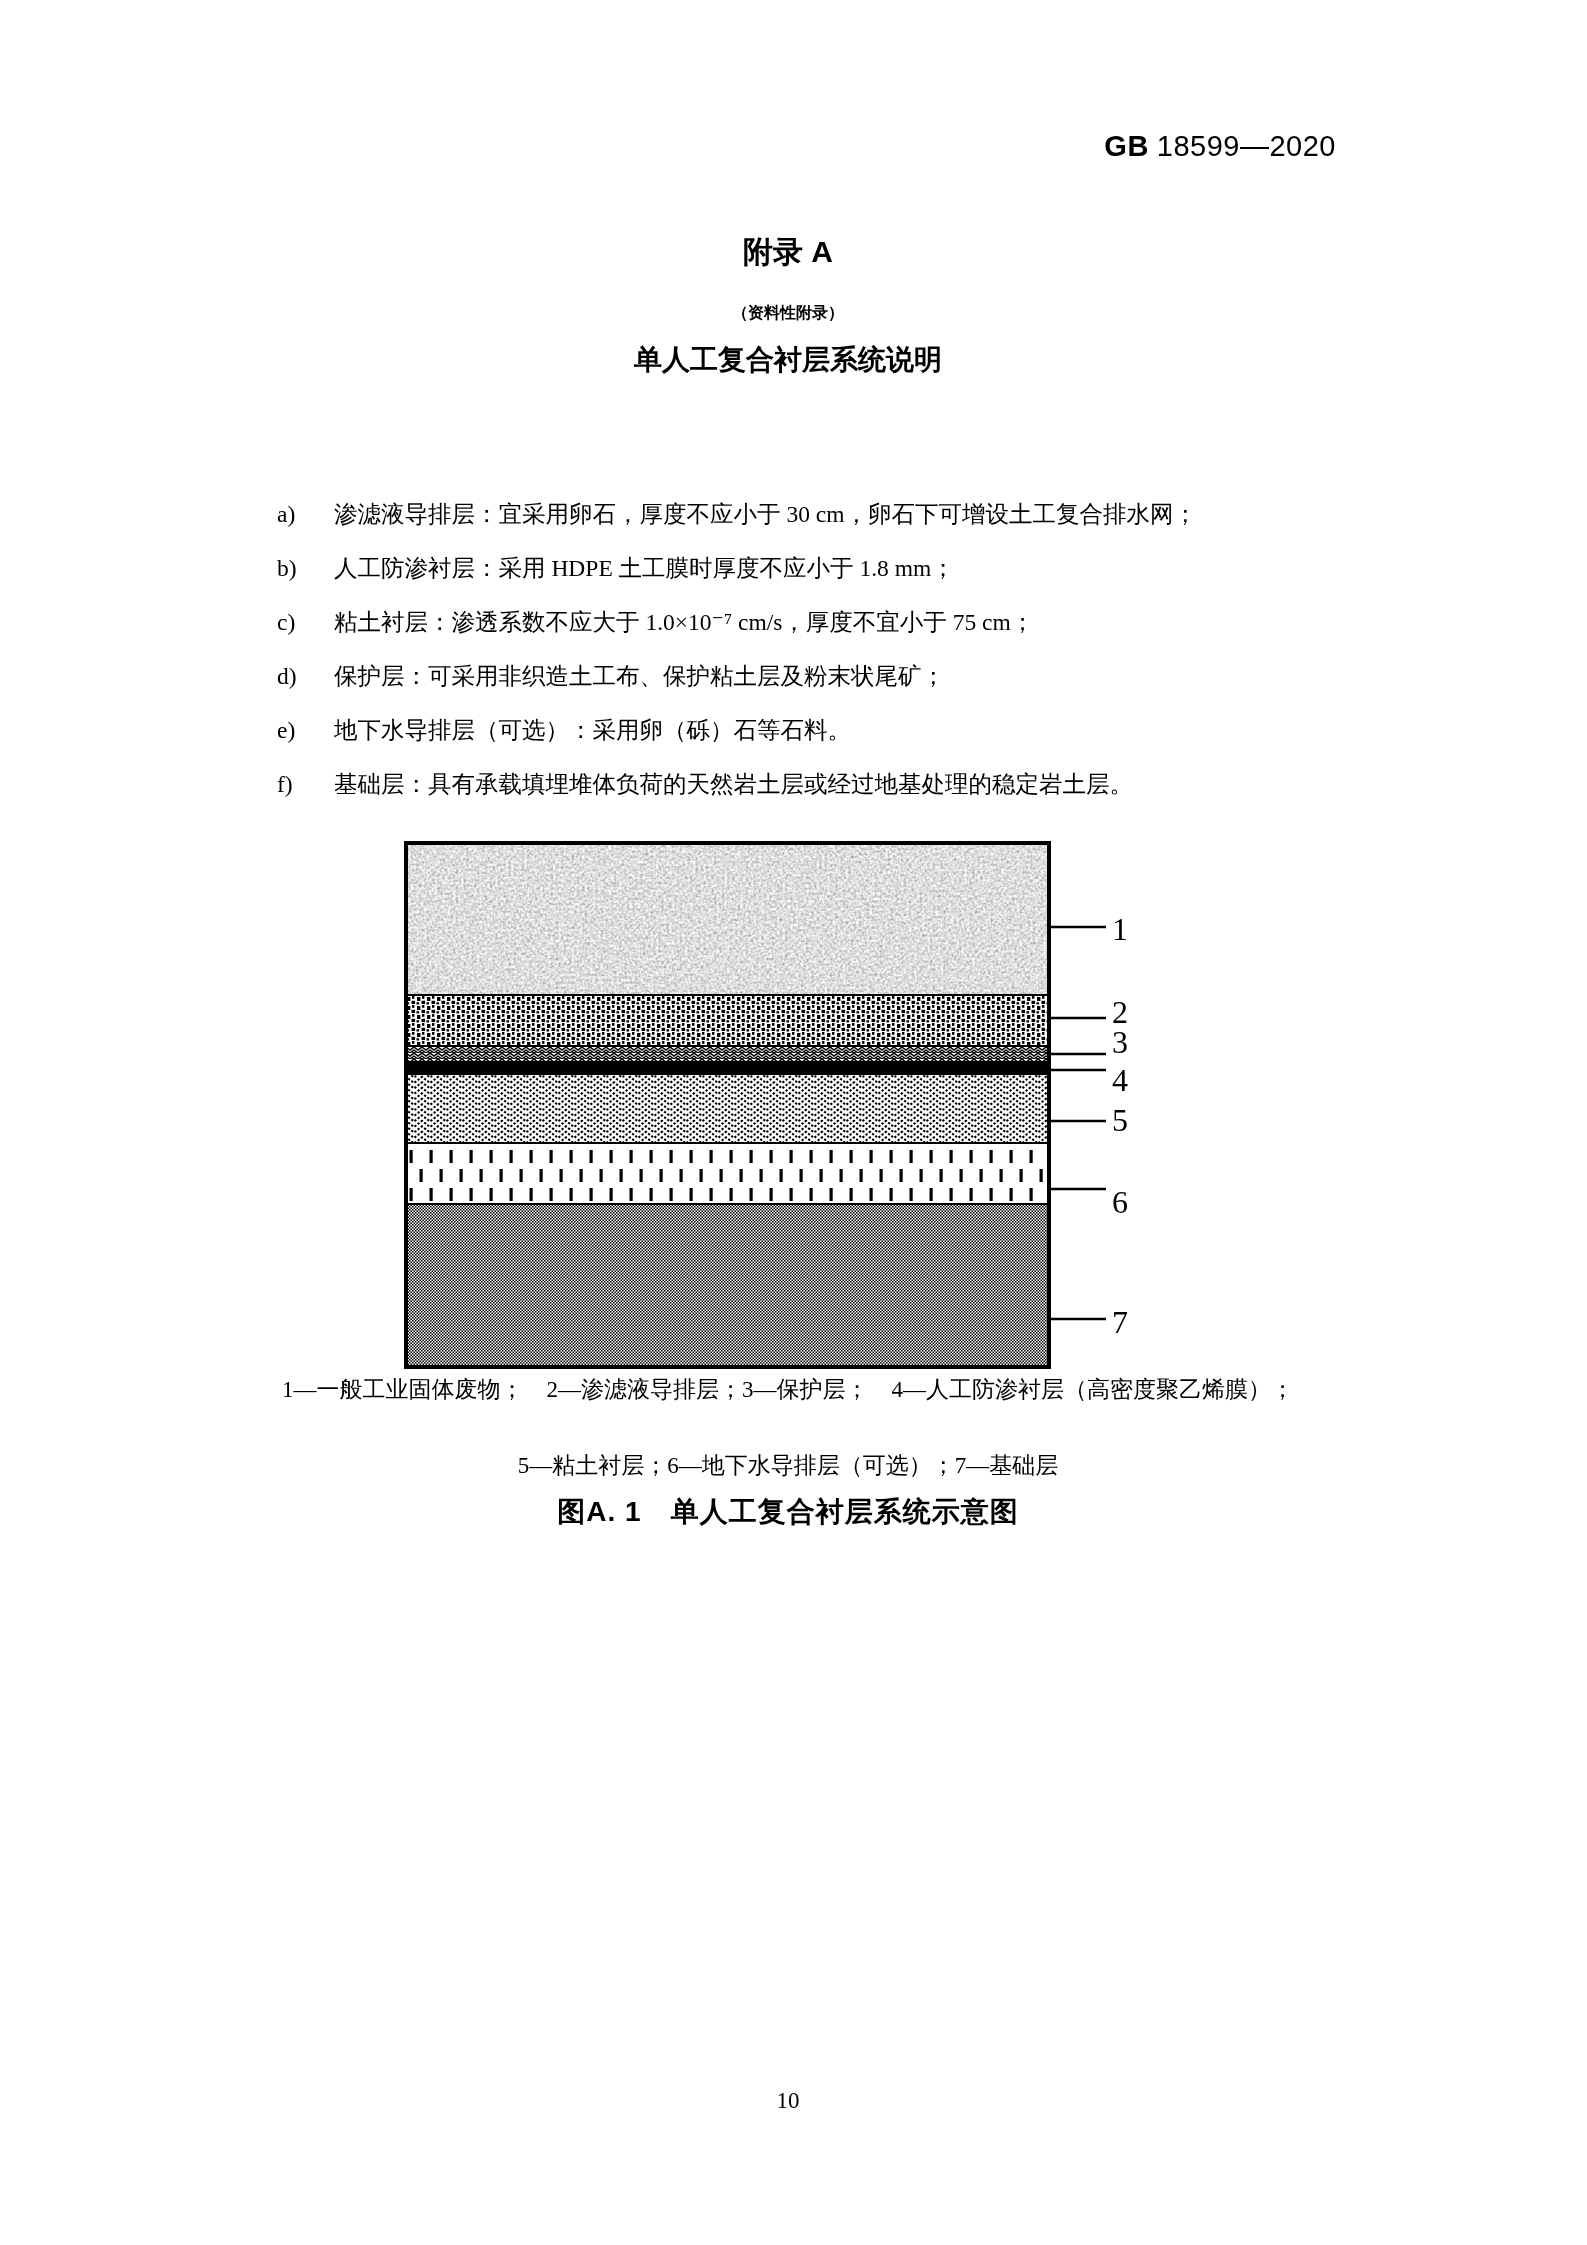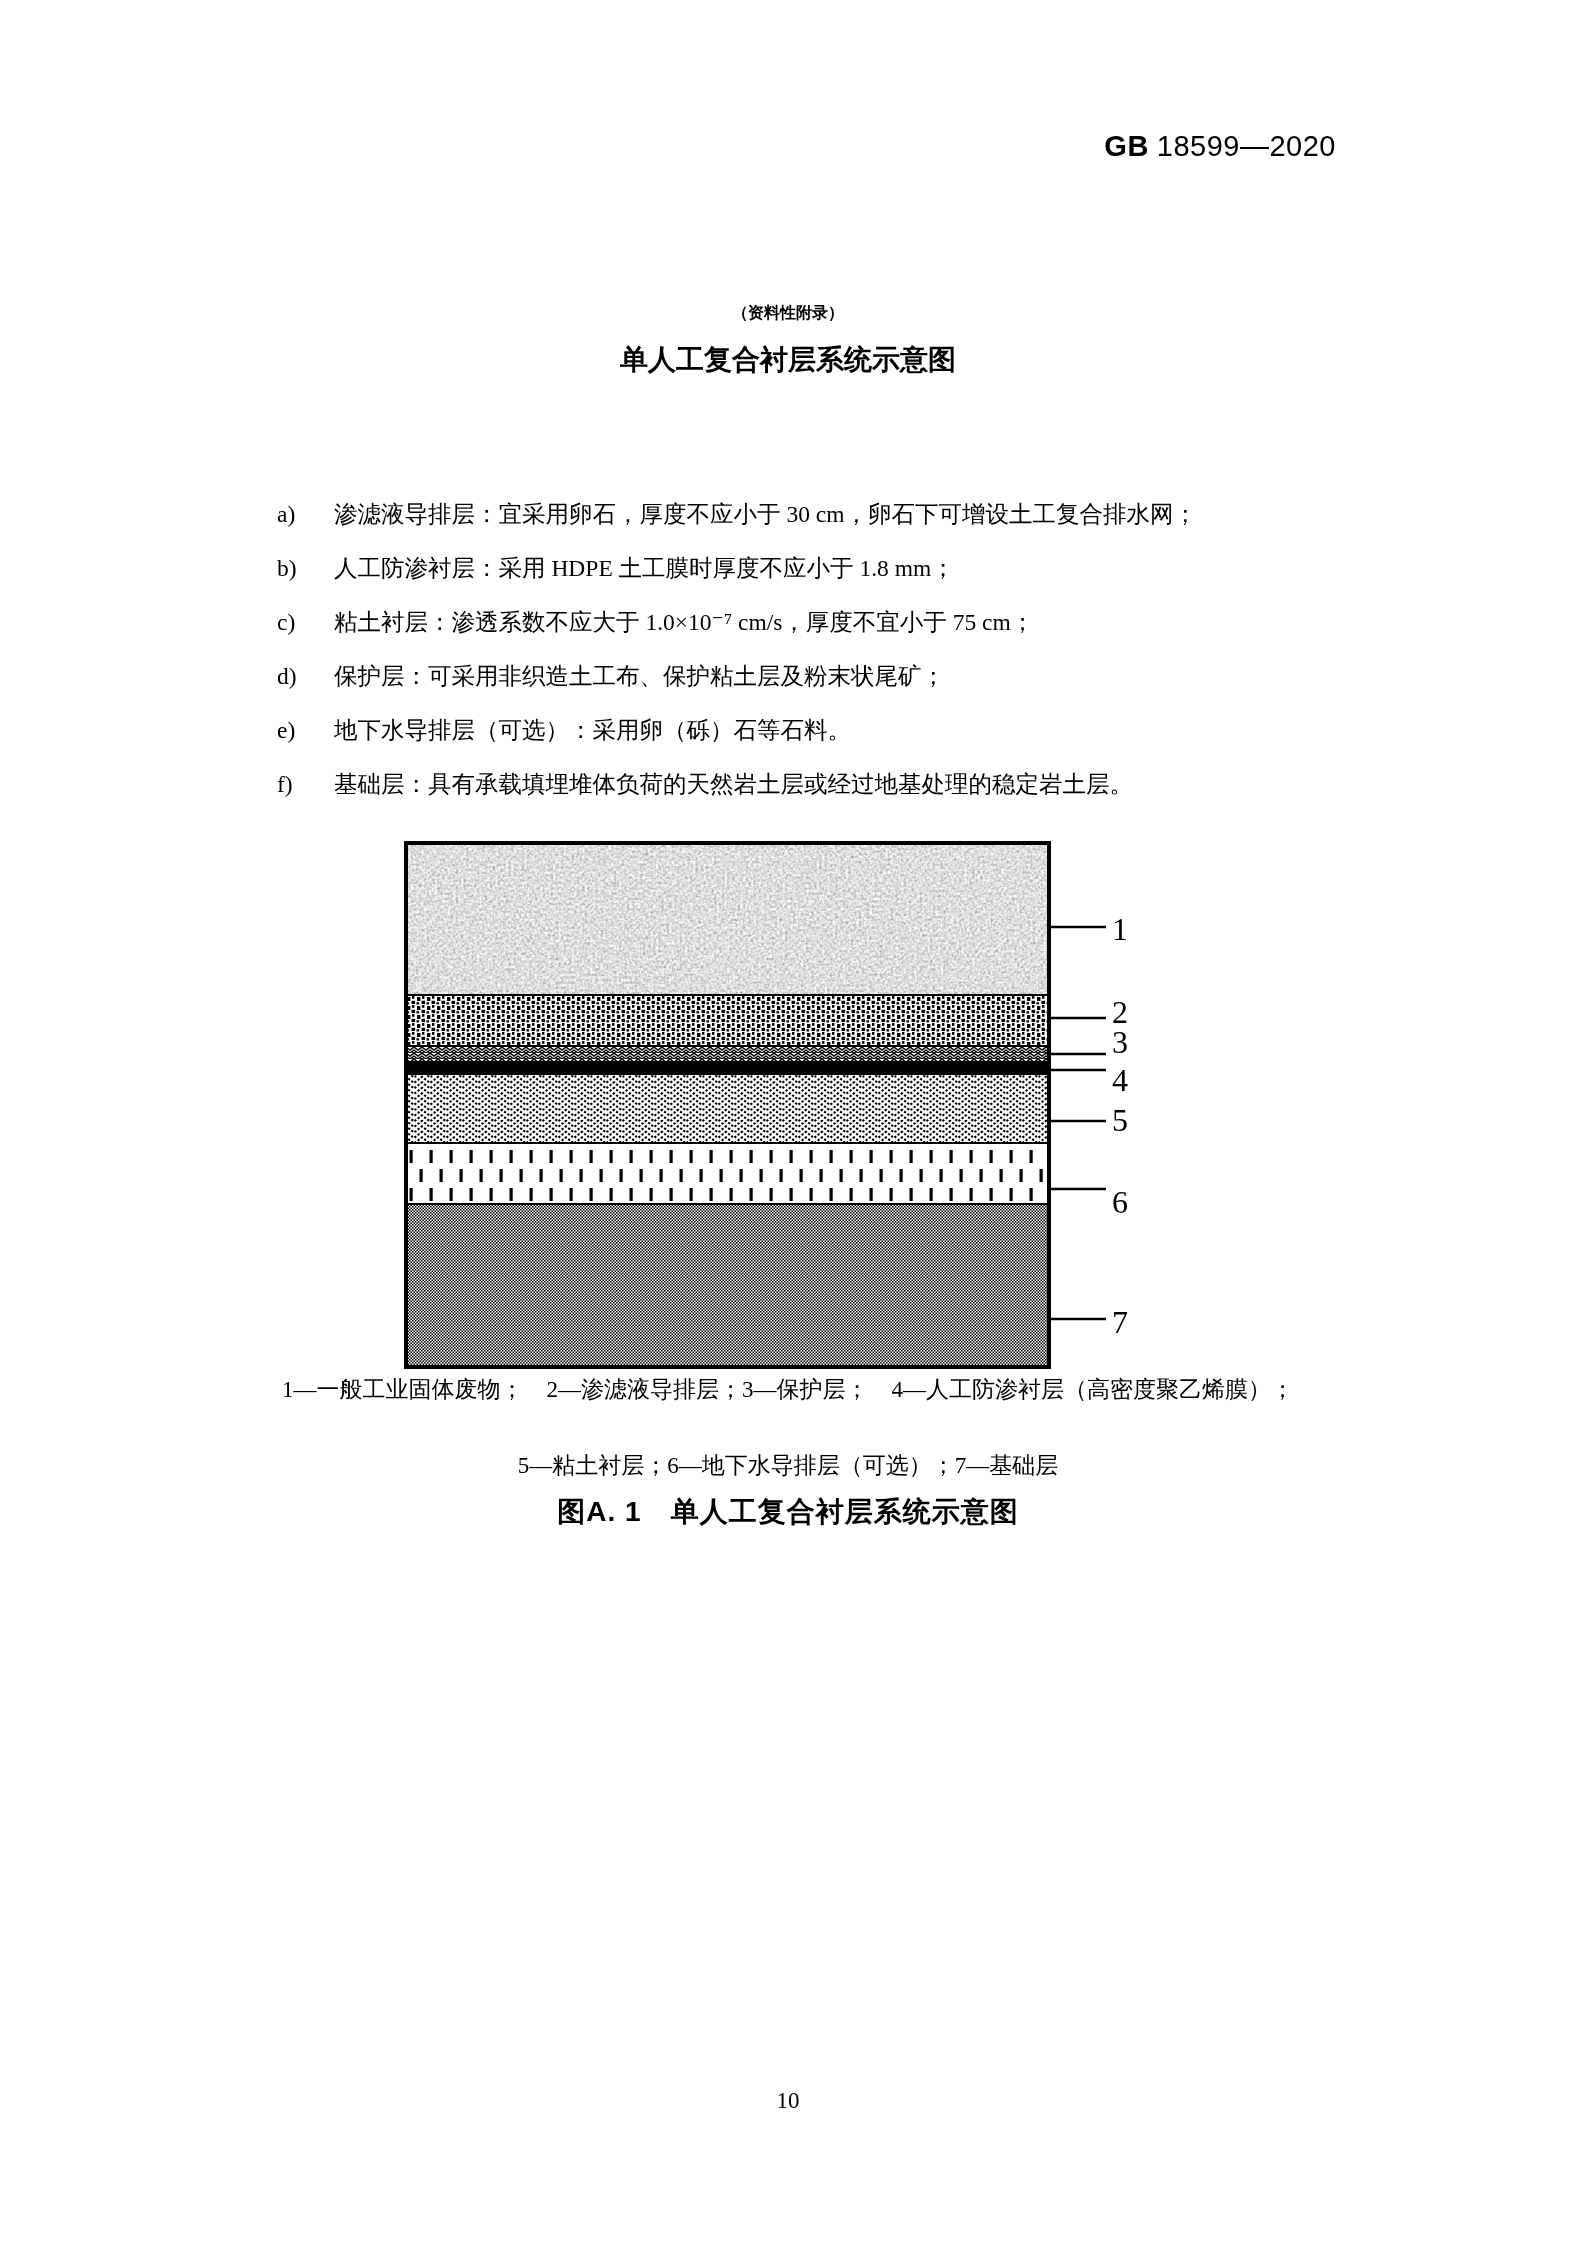--- a/index.html
+++ b/index.html
@@ -60,22 +60,23 @@
 </style>
 </head>
 <body>
 
 <div class="page">
 
   <div class="header-code">
     <span class="code-prefix">GB</span><span>18599—2020</span>
   </div>
 
+  <div class="centered appendix-title">附录 A</div>
   <div class="centered appendix-type">（资料性附录）</div>
-  <div class="centered appendix-subject">单人工复合衬层系统示意图</div>
+  <div class="centered appendix-subject">单人工复合衬层系统说明</div>
 
 
   <div class="item" style="top:482px">
     <span class="marker">a)</span>
     <span class="item-text">渗滤液导排层：宜采用卵石，厚度不应小于 30 cm，卵石下可增设土工复合排水网；</span>
   </div>
   <div class="item" style="top:536px">
     <span class="marker">b)</span>
     <span class="item-text">人工防渗衬层：采用 HDPE 土工膜时厚度不应小于 1.8 mm；</span>
   </div>

